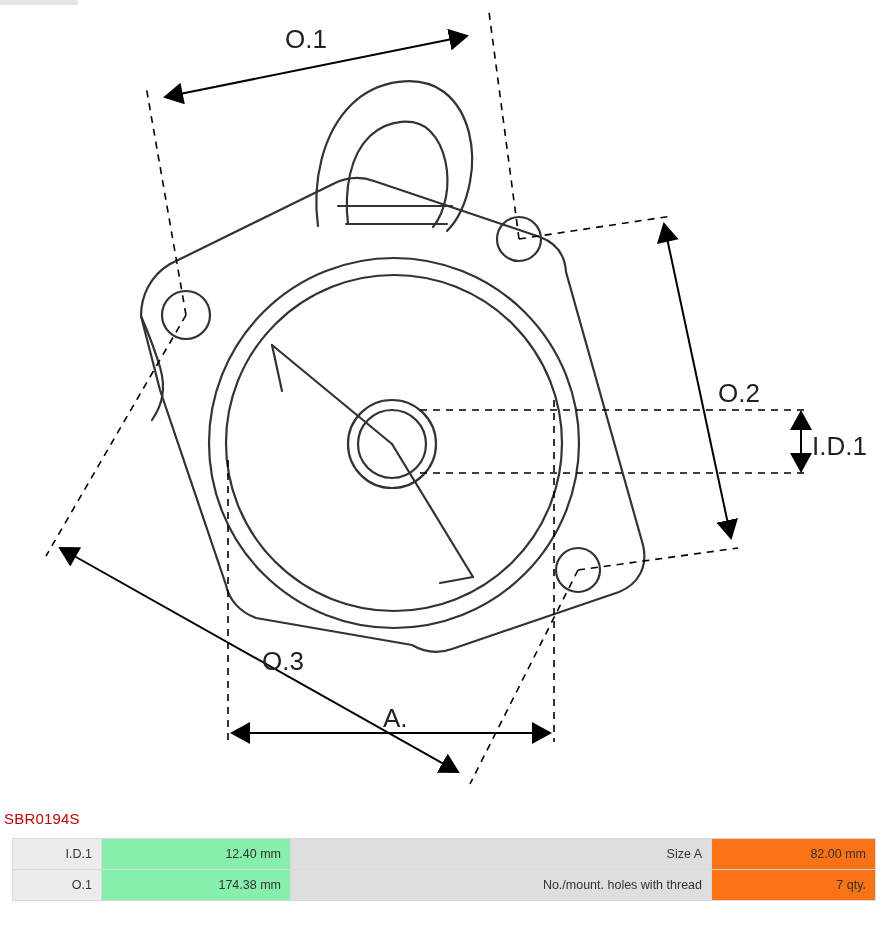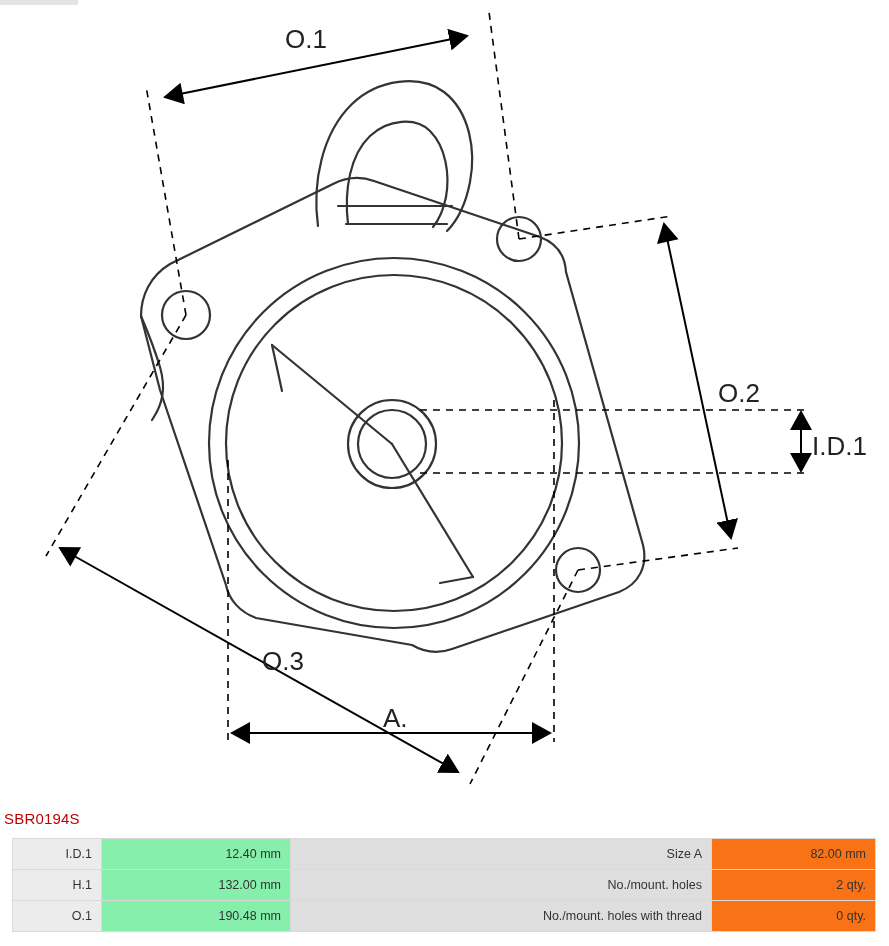--- a/index.html
+++ b/index.html
@@ -189,27 +189,21 @@
 
   <table id="spec-table">
     <tbody>
       <tr>
         <td class="lbl">I.D.1</td>
         <td class="val">12.40 mm</td>
         <td class="lbl2">Size A</td>
         <td class="val2">82.00 mm</td>
       </tr>
       <tr>
-        <td class="lbl">H.1</td>
-        <td class="val">132.00 mm</td>
-        <td class="lbl2">No./mount. holes</td>
-        <td class="val2">2 qty.</td>
-      </tr>
-      <tr>
         <td class="lbl">O.1</td>
-        <td class="val">190.48 mm</td>
+        <td class="val">174.38 mm</td>
         <td class="lbl2">No./mount. holes with thread</td>
-        <td class="val2">0 qty.</td>
+        <td class="val2">7 qty.</td>
       </tr>
     </tbody>
   </table>
 
 </div>
 
 </body></html>

